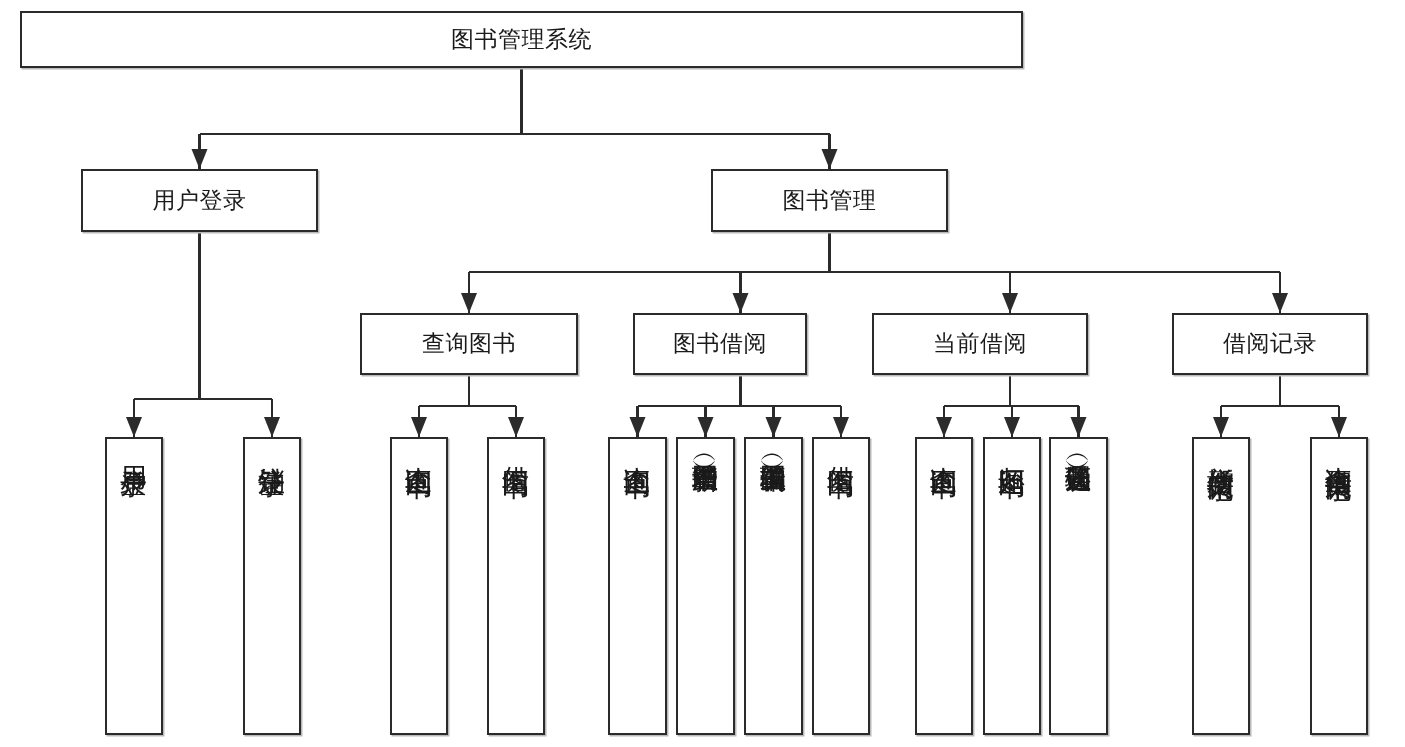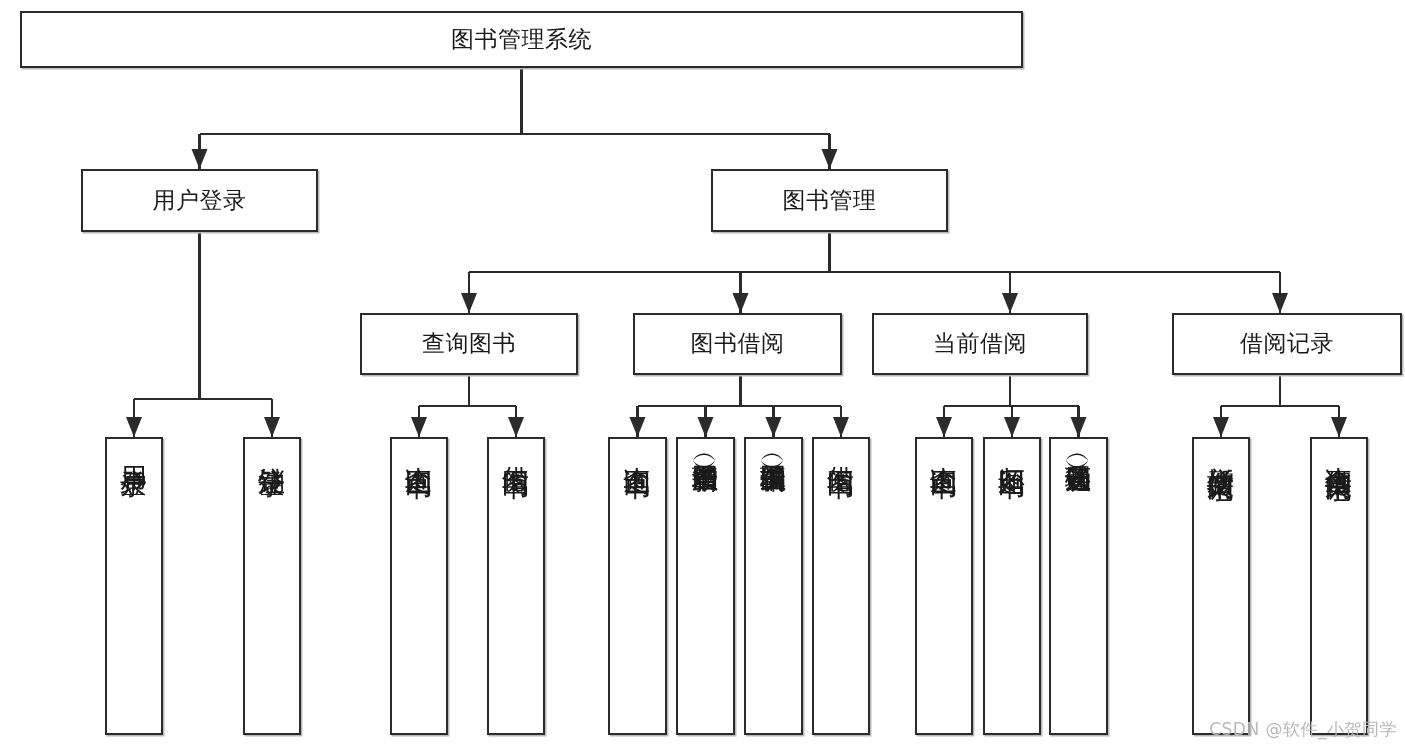--- a/index.html
+++ b/index.html
@@ -143,27 +143,27 @@
       </div>
       <div class="node-box horizontal" style="left: 81px; top: 169px; width: 237px; height: 63px;">
         <span class="node-label">用户登录</span>
       </div>
       <div class="node-box horizontal" style="left: 711px; top: 169px; width: 237px; height: 63px;">
         <span class="node-label">图书管理</span>
       </div>
       <div class="node-box horizontal" style="left: 360px; top: 313px; width: 218px; height: 62px;">
         <span class="node-label">查询图书</span>
       </div>
-      <div class="node-box horizontal" style="left: 633px; top: 313px; width: 209px; height: 62px;">
+      <div class="node-box horizontal" style="left: 633px; top: 313px; width: 174px; height: 62px;">
         <span class="node-label">图书借阅</span>
       </div>
       <div class="node-box horizontal" style="left: 872px; top: 313px; width: 216px; height: 62px;">
         <span class="node-label">当前借阅</span>
       </div>
-      <div class="node-box horizontal" style="left: 1172px; top: 313px; width: 230px; height: 62px;">
+      <div class="node-box horizontal" style="left: 1172px; top: 313px; width: 196px; height: 62px;">
         <span class="node-label">借阅记录</span>
       </div>
       <div class="node-box vertical" style="left: 105px; top: 437px; width: 58px; height: 298px;">
         <span class="node-label">用户登录</span>
       </div>
       <div class="node-box vertical" style="left: 243px; top: 437px; width: 58px; height: 298px;">
         <span class="node-label">注销登录</span>
       </div>
       <div class="node-box vertical" style="left: 390px; top: 437px; width: 58px; height: 298px;">
         <span class="node-label">查询图书</span>
@@ -192,14 +192,13 @@
       <div class="node-box vertical tall-text" style="left: 1049px; top: 437px; width: 59px; height: 298px;">
         <span class="node-label">确认归还（管理员）</span>
       </div>
       <div class="node-box vertical" style="left: 1192px; top: 437px; width: 58px; height: 298px;">
         <span class="node-label">新增借阅记录</span>
       </div>
       <div class="node-box vertical" style="left: 1310px; top: 437px; width: 58px; height: 298px;">
         <span class="node-label">查询借阅记录</span>
       </div>
     </div>
-  <div id="watermark">CSDN @软件_小贺同学</div>
 </div>
 
 </body></html>

